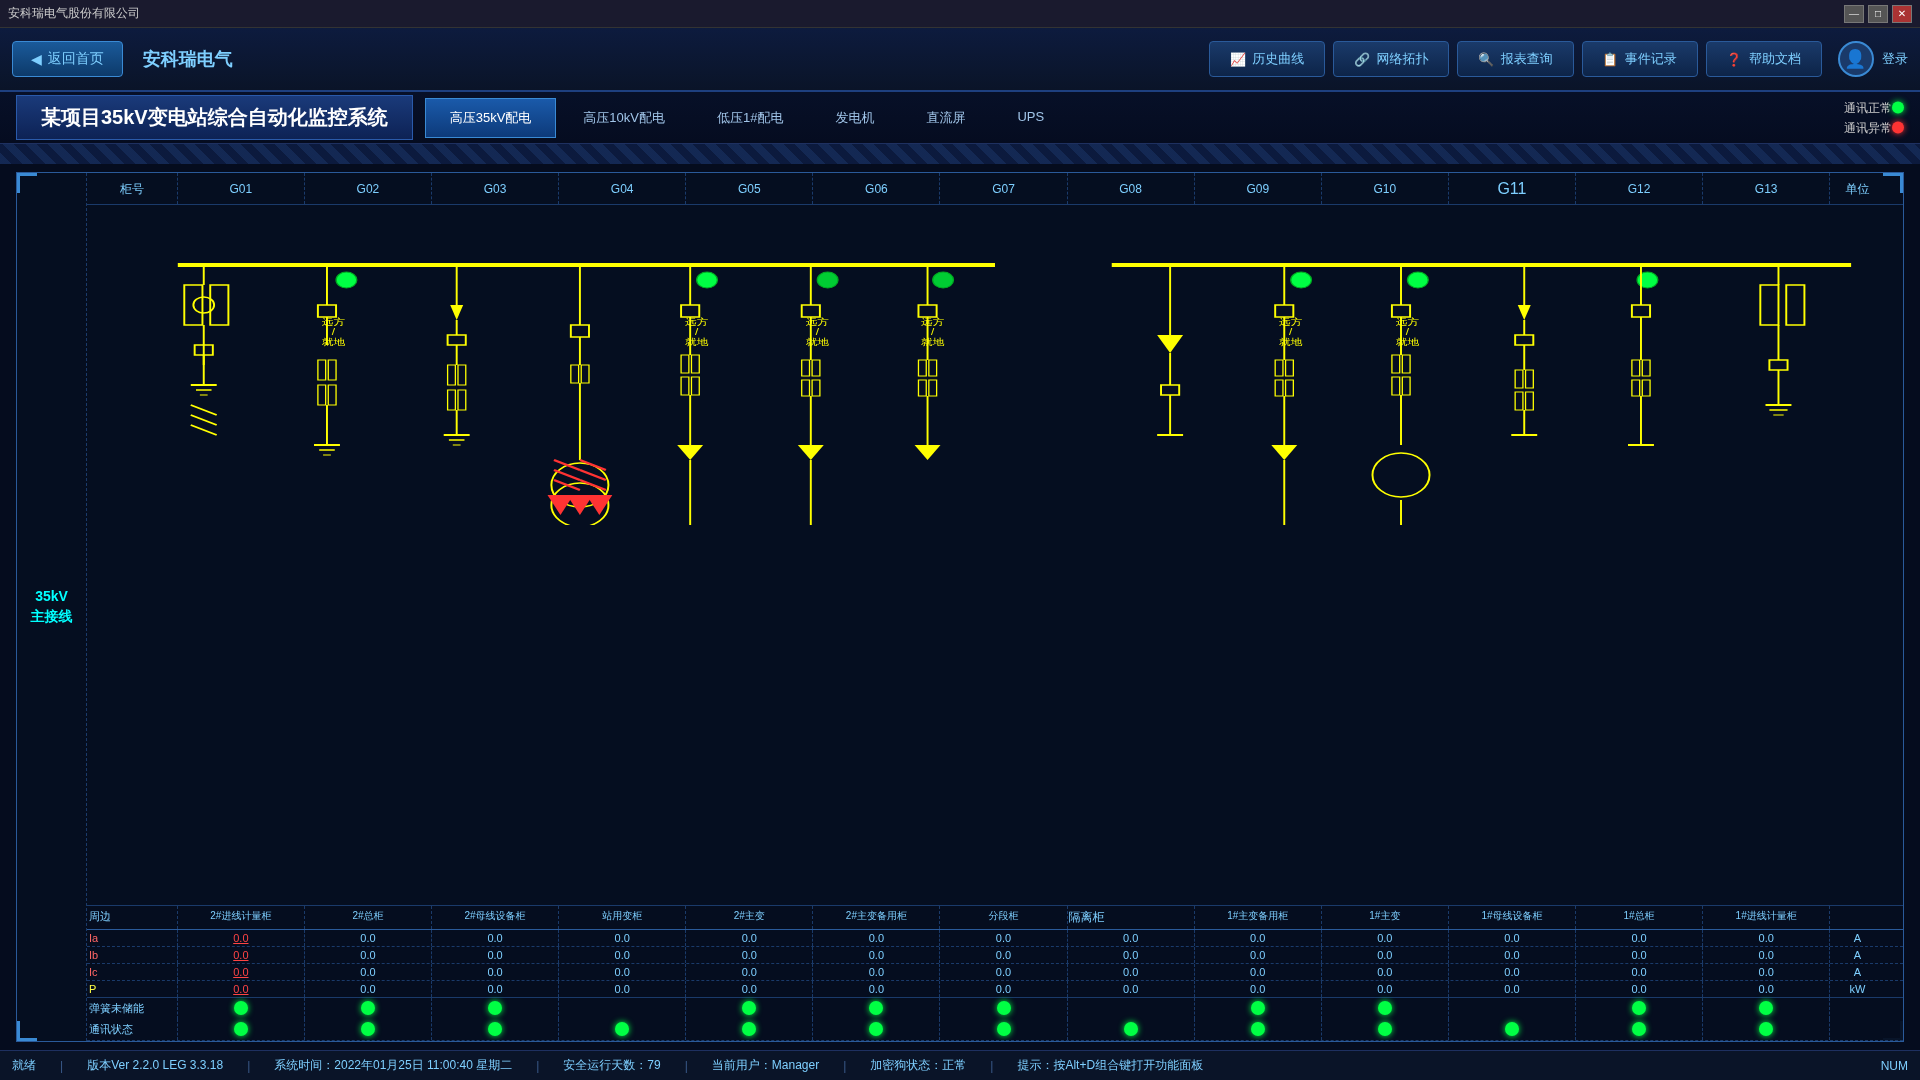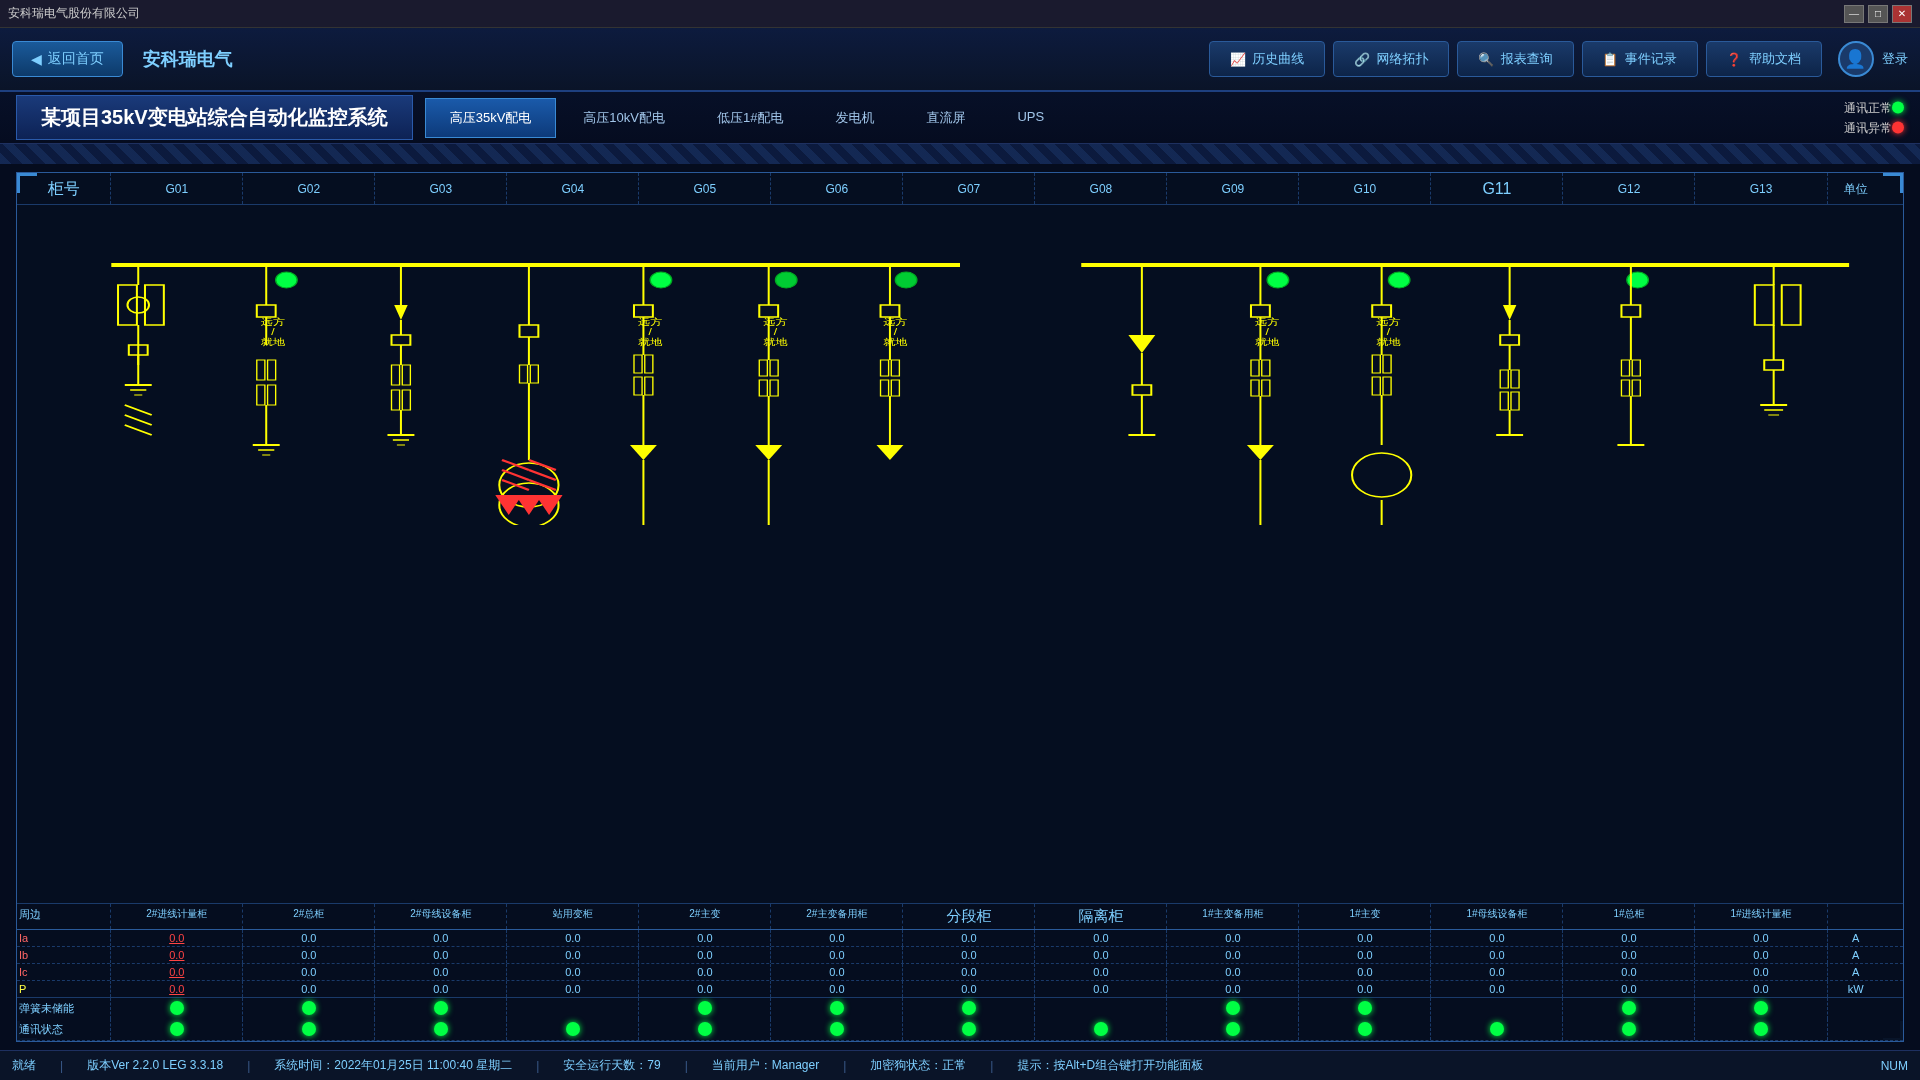--- a/index.html
+++ b/index.html
@@ -285,25 +285,29 @@
 
 <div id="main-content">
   <div id="diagram-container">
     <div class="corner-tl"></div>
     <div class="corner-tr"></div>
     <div class="corner-bl"></div>
     <div class="corner-br"></div>
 
     <div style="display:flex; height:100%;">
 
+      <div style="width:70px; display:flex; align-items:center; justify-content:center; flex-direction:column; color:#00ffff; font-size:14px; font-weight:bold; text-align:center; border-right:1px dashed #1a3a6a;">
+        <div>35kV</div>
+        <div style="margin-top:4px;">主接线</div>
+      </div>
 
       <div style="flex:1; overflow:hidden; display:flex; flex-direction:column;">
 
         <div style="display:flex; border-bottom:1px solid #1a3a6a; height:32px;">
-          <div style="width:5%; text-align:center; color:#7ecfff; font-size:16px; line-height:32px; border-right:1px dashed #1a3a6a;">柜号</div>
+          <div style="width:5%; text-align:center; color:#7ecfff; font-size:12px; line-height:32px; border-right:1px dashed #1a3a6a;">柜号</div>
           <div style="width:7%; text-align:center; color:#7ecfff; font-size:12px; line-height:32px; border-right:1px dashed #1a3a6a;">G01</div>
           <div style="width:7%; text-align:center; color:#7ecfff; font-size:12px; line-height:32px; border-right:1px dashed #1a3a6a;">G02</div>
           <div style="width:7%; text-align:center; color:#7ecfff; font-size:12px; line-height:32px; border-right:1px dashed #1a3a6a;">G03</div>
           <div style="width:7%; text-align:center; color:#7ecfff; font-size:12px; line-height:32px; border-right:1px dashed #1a3a6a;">G04</div>
           <div style="width:7%; text-align:center; color:#7ecfff; font-size:12px; line-height:32px; border-right:1px dashed #1a3a6a;">G05</div>
           <div style="width:7%; text-align:center; color:#7ecfff; font-size:12px; line-height:32px; border-right:1px dashed #1a3a6a;">G06</div>
           <div style="width:7%; text-align:center; color:#7ecfff; font-size:12px; line-height:32px; border-right:1px dashed #1a3a6a;">G07</div>
           <div style="width:7%; text-align:center; color:#7ecfff; font-size:12px; line-height:32px; border-right:1px dashed #1a3a6a;">G08</div>
           <div style="width:7%; text-align:center; color:#7ecfff; font-size:12px; line-height:32px; border-right:1px dashed #1a3a6a;">G09</div>
           <div style="width:7%; text-align:center; color:#7ecfff; font-size:12px; line-height:32px; border-right:1px dashed #1a3a6a;">G10</div>
@@ -589,22 +593,22 @@
           <div style="position:absolute; bottom:0; left:0; right:0; background:rgba(5,14,32,0.95);">
 
             <div style="display:flex; border-top:1px solid #1a3a6a; border-bottom:1px solid #2a5a9a;">
               <div style="width:5%; font-size:11px; color:#7ecfff; padding:3px 2px; border-right:1px dashed #1a3a6a;">周边</div>
               <div style="width:7%; font-size:10px; color:#7ecfff; text-align:center; padding:3px 1px; border-right:1px dashed #1a3a6a;">2#进线计量柜</div>
               <div style="width:7%; font-size:10px; color:#7ecfff; text-align:center; padding:3px 1px; border-right:1px dashed #1a3a6a;">2#总柜</div>
               <div style="width:7%; font-size:10px; color:#7ecfff; text-align:center; padding:3px 1px; border-right:1px dashed #1a3a6a;">2#母线设备柜</div>
               <div style="width:7%; font-size:10px; color:#7ecfff; text-align:center; padding:3px 1px; border-right:1px dashed #1a3a6a;">站用变柜</div>
               <div style="width:7%; font-size:10px; color:#7ecfff; text-align:center; padding:3px 1px; border-right:1px dashed #1a3a6a;">2#主变</div>
               <div style="width:7%; font-size:10px; color:#7ecfff; text-align:center; padding:3px 1px; border-right:1px dashed #1a3a6a;">2#主变备用柜</div>
-              <div style="width:7%; font-size:15px; color:#7ecfff; text-align:center; padding:3px 1px; border-right:1px dashed #1a3a6a;">分段柜</div>
-              <div style="width:7%; font-size:15px; color:#7ecfff; text-align:center; padding:3px 1px; border-right:1px dashed #1a3a6a;">隔离柜</div>
+              <div style="width:7%; font-size:10px; color:#7ecfff; text-align:center; padding:3px 1px; border-right:1px dashed #1a3a6a;">分段柜</div>
+              <div style="width:7%; font-size:12px; color:#7ecfff; text-align:left; padding:3px 1px; border-right:1px dashed #1a3a6a;">隔离柜</div>
               <div style="width:7%; font-size:10px; color:#7ecfff; text-align:center; padding:3px 1px; border-right:1px dashed #1a3a6a;">1#主变备用柜</div>
               <div style="width:7%; font-size:10px; color:#7ecfff; text-align:center; padding:3px 1px; border-right:1px dashed #1a3a6a;">1#主变</div>
               <div style="width:7%; font-size:10px; color:#7ecfff; text-align:center; padding:3px 1px; border-right:1px dashed #1a3a6a;">1#母线设备柜</div>
               <div style="width:7%; font-size:10px; color:#7ecfff; text-align:center; padding:3px 1px; border-right:1px dashed #1a3a6a;">1#总柜</div>
               <div style="width:7%; font-size:10px; color:#7ecfff; text-align:center; padding:3px 1px; border-right:1px dashed #1a3a6a;">1#进线计量柜</div>
               <div style="width:3%; font-size:10px; color:#7ecfff; text-align:center; padding:3px 1px;"></div>
             </div>
 
             <div style="display:flex; border-bottom:1px dashed #1a3a6a;">
               <div style="width:5%; font-size:11px; color:#ff6666; padding:2px 2px; border-right:1px dashed #1a3a6a;">Ia</div>

